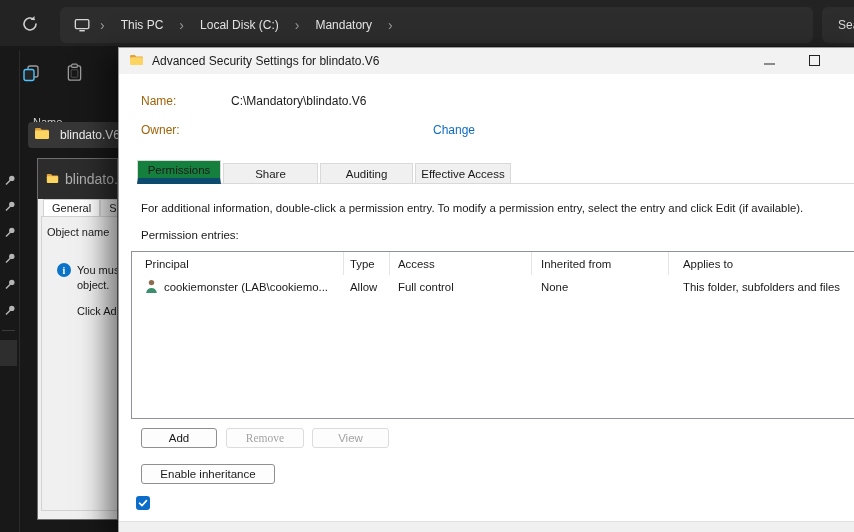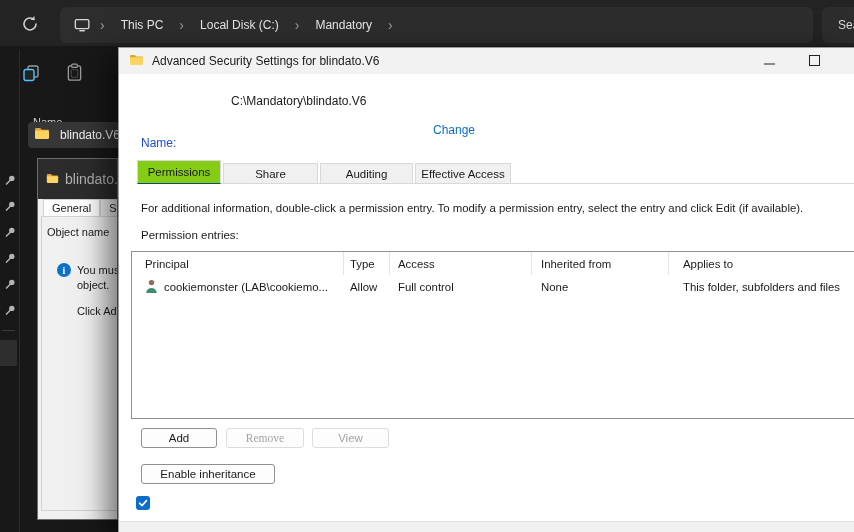--- a/index.html
+++ b/index.html
@@ -62,28 +62,28 @@
   .dlg {
     position:absolute; left:118px; top:47px; width:740px; height:490px;
     background:#fff; border:1px solid #9a9a9a; z-index:3;
     box-shadow:-12px 6px 26px rgba(0,0,0,.5);
   }
   .dlg-titlebar { position:absolute; left:0; top:0; right:0; height:26px; background:#f2f2f2;
     display:flex; align-items:center; font-size:12px; color:#1a1a1a; }
   .dlg-titlebar .f-ic { margin:0 8px 0 10px; flex:0 0 auto; }
   .win-min { position:absolute; left:645px; top:15px; width:11px; height:2px; background:#8a8a8a; }
   .win-max { position:absolute; left:690px; top:7px; width:11px; height:11px; border:1.5px solid #222; background:transparent; }
-  .row-label { position:absolute; left:22px; font-size:12px; color:#1d4ed8;margin-top:42px; }
+  .row-label { position:absolute; left:22px; font-size:12px; color:#a16207; }
   .row-value { position:absolute; left:112px; font-size:12px; color:#1a1a1a; white-space:nowrap; }
   .link { position:absolute; left:314px; font-size:12px; color:#0f6cc4; cursor:pointer; }
   .tabstrip { position:absolute; left:18px; right:0; top:111px; height:25px;
     display:flex; align-items:flex-end; border-bottom:1px solid #d9d9d9; font-size:11.5px; color:#1a1a1a; }
   .tab { height:20px; background:#f0f0f0; border:1px solid #d9d9d9; border-bottom:none;
     display:flex; align-items:center; justify-content:center; margin-right:2px; }
-  .tab.active { height:24px; background:#84cc16; margin-bottom:-1px; border-bottom:1px solid #0c4a6e; }
+  .tab.active { height:24px; background:#15803d; margin-bottom:-1px; border-bottom:6px solid #0c4a6e; }
   .dlg-info { position:absolute; left:22px; top:154px; font-size:11.4px; color:#1a1a1a; white-space:nowrap; }
   .entries-label { position:absolute; left:22px; top:181px; font-size:11.5px; color:#1a1a1a; }
   .ptable { position:absolute; left:12px; top:203px; right:0; height:168px; border:1px solid #8f9399; background:#fff; overflow:hidden; }
   .thead { display:flex; height:23px; align-items:center; font-size:11.4px; color:#1a1a1a; }
   .th { height:100%; display:flex; align-items:center; border-right:1px solid #e4e4e4; white-space:nowrap; }
   .trow { display:flex; height:24px; align-items:center; font-size:11.4px; color:#1a1a1a; }
   .td { display:flex; align-items:center; white-space:nowrap; overflow:hidden; }
   .c0 { width:212px; padding-left:13px; } .c1 { width:46px; padding-left:6px; }
   .c2 { width:142px; padding-left:8px; } .c3 { width:137px; padding-left:9px; }
   .c4 { flex:1; padding-left:14px; border-right:none !important; }

